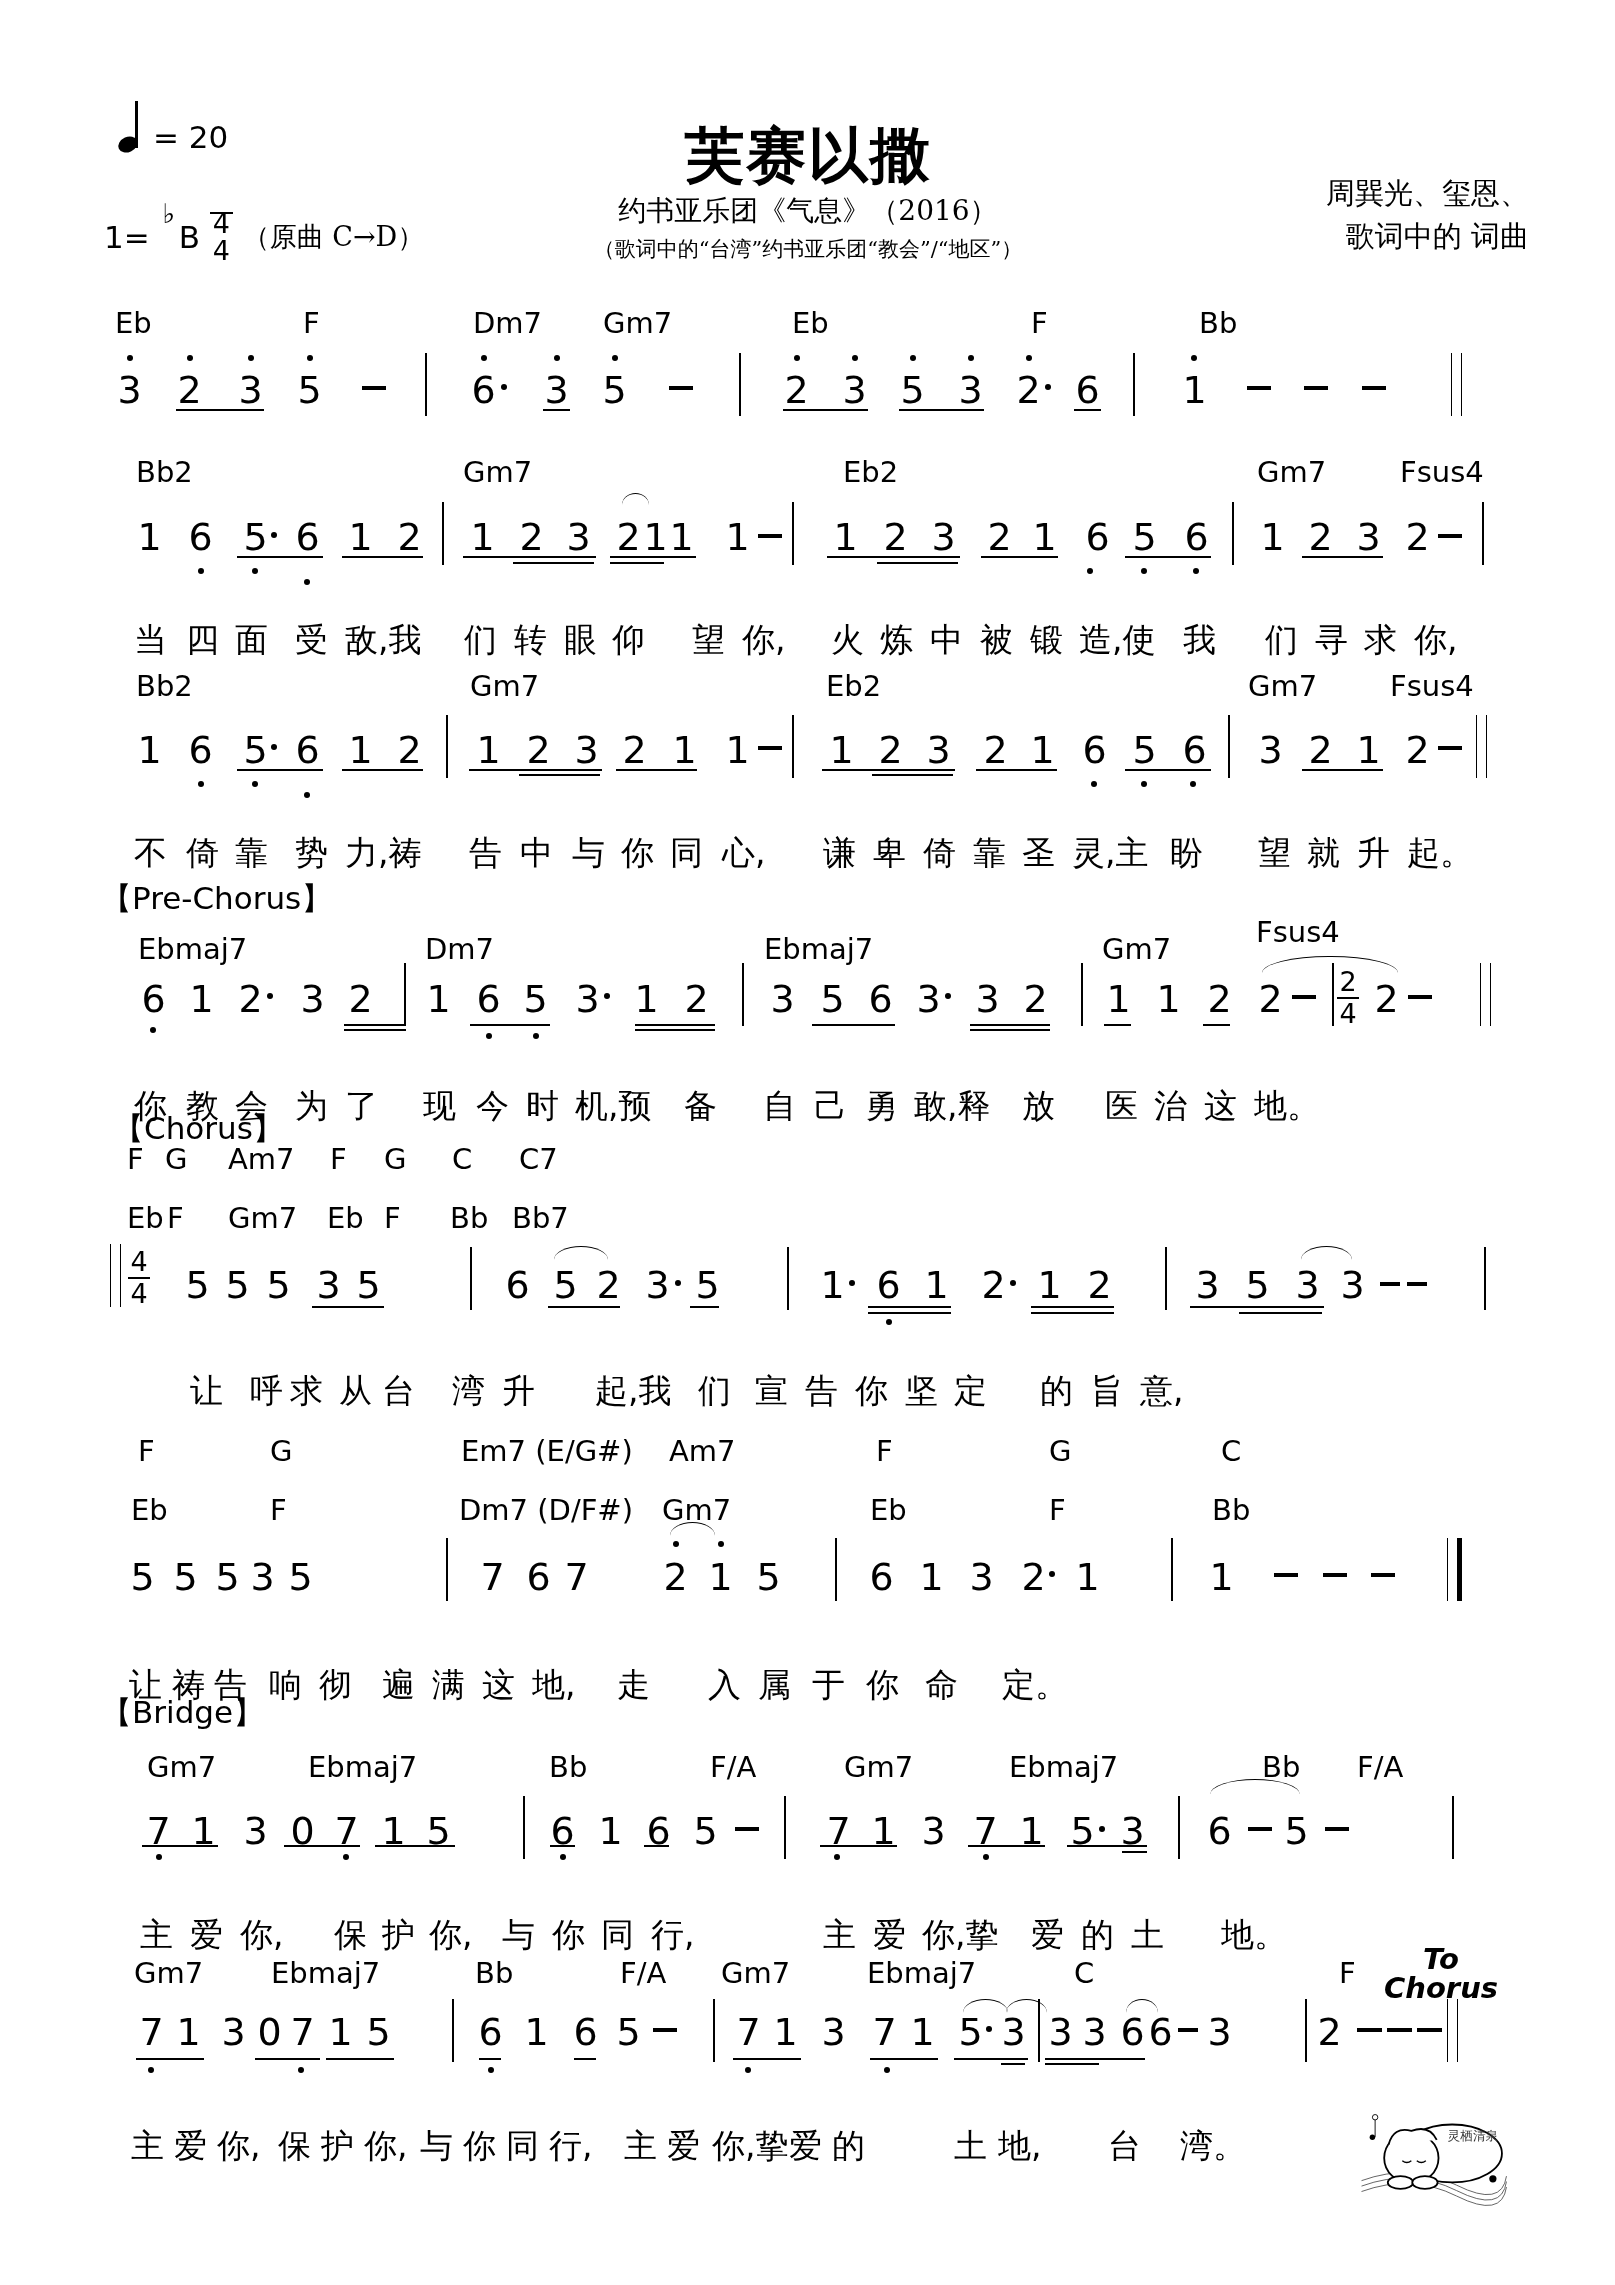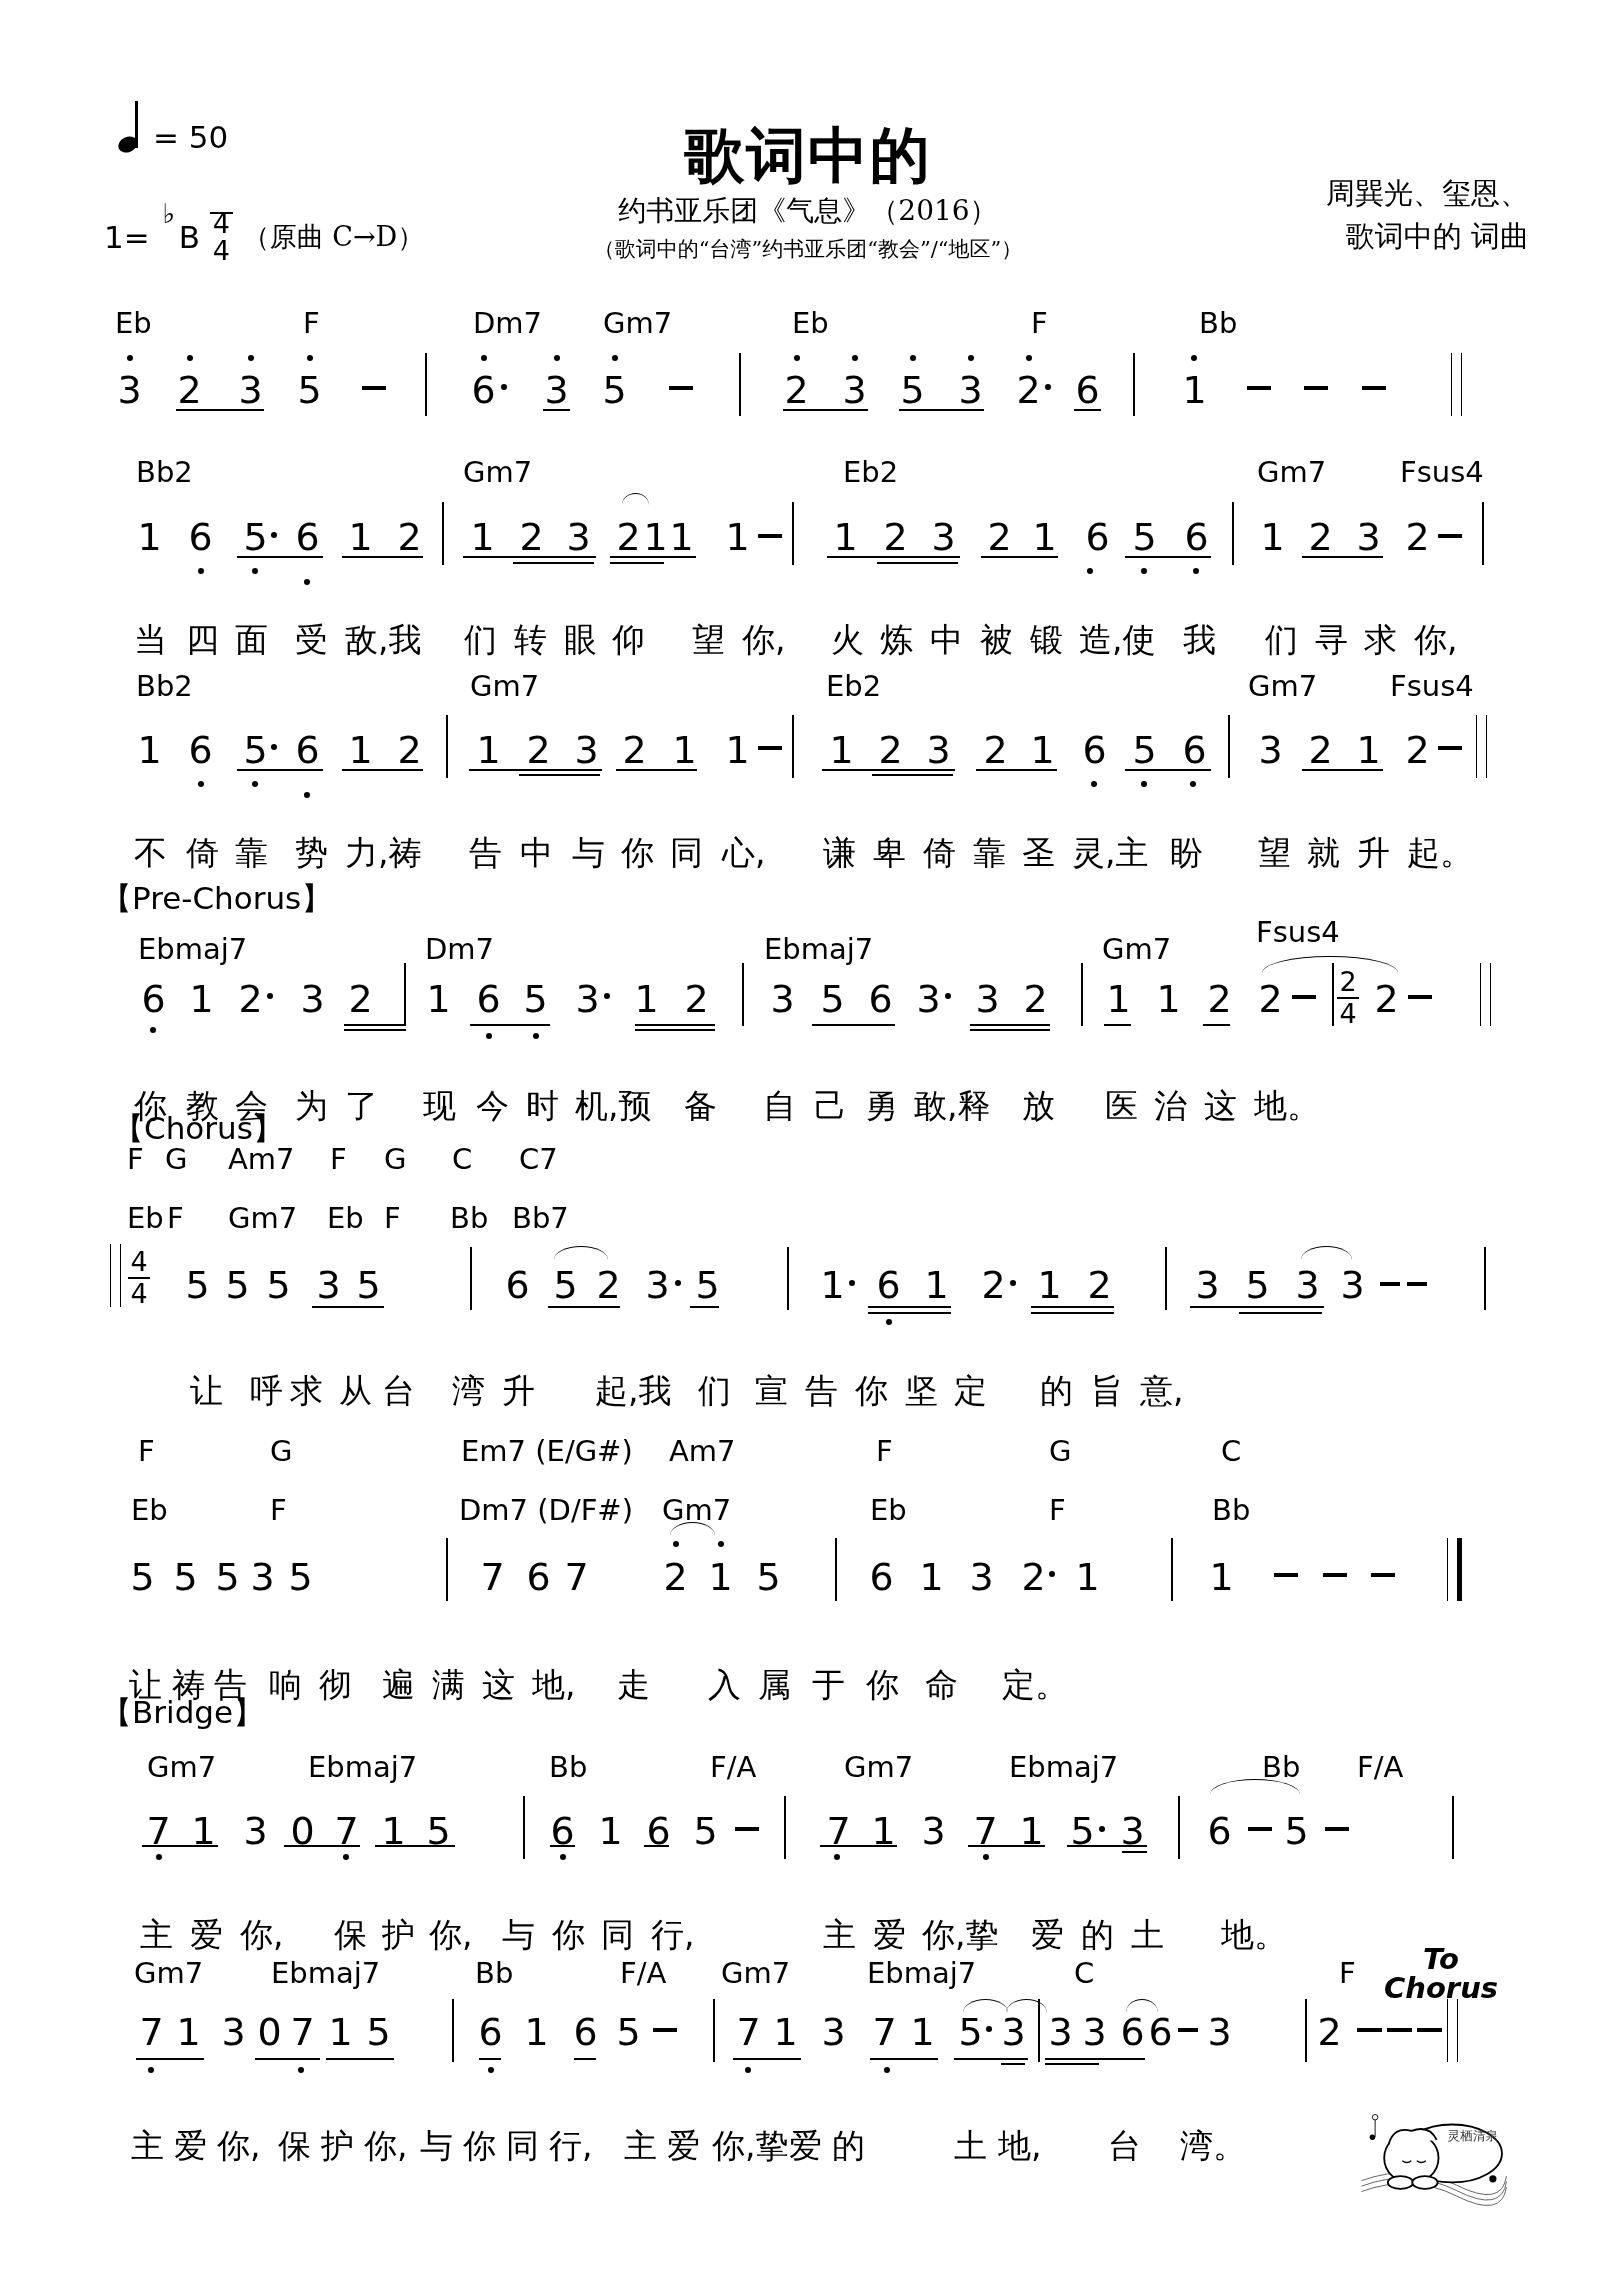--- a/index.html
+++ b/index.html
@@ -36,36 +36,36 @@
   .logo { left:1357px; top:2108px; width:154px; height:100px; }
 </style>
 </head>
 <body>
 
 <div class="abs tempo">
   <div class="note-glyph">
       <div class="stem"></div>
       <div class="head"></div>
     </div>
-  <span>= 50</span>
+  <span>= 20</span>
 </div>
 
 <div class="abs key">
   <span>1=</span>
   <span class="flat">♭</span>
   <span>B</span>
   <span class="frac">
     <span>4</span>
     <span class="bar"></span>
     <span>4</span>
   </span>
   <span style="font-size:27px;font-family:'DejaVu Serif',serif;">（原曲 C→D）</span>
 </div>
 
-<div class="abs title">歌词中的</div>
+<div class="abs title">芙赛以撒</div>
 <div class="abs subtitle">约书亚乐团《气息》（2016）</div>
 <div class="abs note-line">（歌词中的“台湾”约书亚乐团“教会”/“地区”）</div>
 <div class="abs credit">
   <div>周巽光、玺恩、</div>
   <div>歌词中的 词曲</div>
 </div>
 
 <div>
   <span class="chord" style="left:115px;top:306px">Eb</span>
   <span class="chord" style="left:303px;top:306px">F</span>

